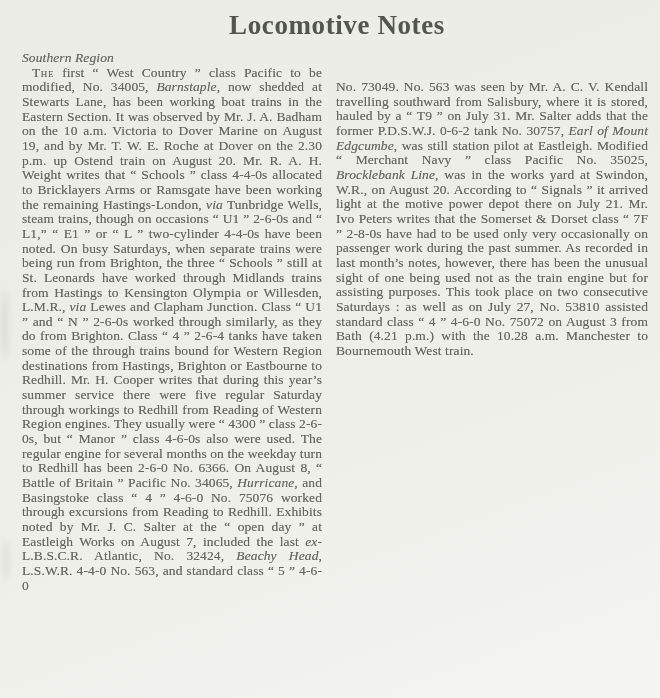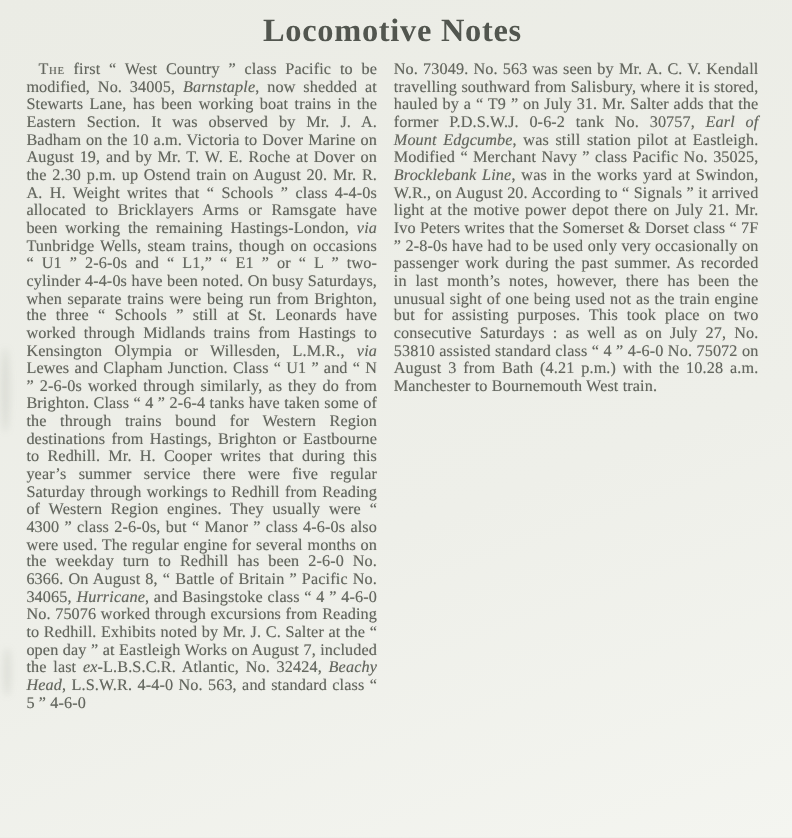--- a/index.html
+++ b/index.html
@@ -3,42 +3,42 @@
 <meta charset="utf-8">
 <style>
   html,body{margin:0;padding:0;}
   body{
     width:660px;height:698px;overflow:hidden;
     background:var(--paper,#edeee8);
   }
   .sheet{
     position:relative;box-sizing:border-box;
     width:660px;height:698px;
-    padding:7px 28px 0 22px;
+    padding:7px 8px 0 22px;
     font-family:"Liberation Serif","DejaVu Serif",serif;
     color:var(--ink,#64675f);
     background:linear-gradient(160deg, #ebece5 0%, #eeefe9 60%, #f4f5f0 100%);
   }
   .title{
     margin:2px 0 9px 0;
     text-align:center;
     font-size:27px;line-height:33px;
     font-weight:700;
     letter-spacing:0.6px;
     color:var(--title-ink,#52564f);
   }
   .cols{display:flex;gap:14px;}
   .col{
     text-align:justify;
     font-size:13.5px;line-height:14.65px;
     letter-spacing:0.1px;
     text-shadow:0 0 0.6px rgba(100,103,95,0.55);
   }
   .col-left{width:300px;}
-  .col-right{width:312px;}
+  .col-right{width:312px;margin-top:29px;}
   .section-heading{font-style:italic;}
   .para{margin:0;text-indent:10px;}
   .para.flush{text-indent:0;}
   .italic{font-style:italic;font-family:Liberation Serif, serif;}
   .smallcaps{font-variant:small-caps;letter-spacing:0.6px;}
   .smudge{
     position:absolute;border-radius:50%;
     background:rgba(116,119,108,0.14);
     filter:blur(3px);
     pointer-events:none;
@@ -50,19 +50,20 @@
 <body style="--paper: #edeee8; --ink: #64675f; --title-ink: #52564f;">
 
 <div class="sheet">
   <div class="smudge smudge-a"></div>
   <div class="smudge smudge-b"></div>
 
   <h1 class="title">Locomotive Notes</h1>
 
   <div class="cols">
     <div class="col col-left">
+      <div class="section-heading">Southern Region</div>
       <p class="para"><span class="smallcaps">The</span><span> first “ West Country ” class Pacific to be modified, No. 34005, </span><span class="italic">Barnstaple</span><span>, now shedded at Stewarts Lane, has been working boat trains in the Eastern Section.  It was observed by Mr. J. A. Badham on the 10 a.m. Victoria to Dover Marine on August 19, and by Mr. T. W. E. Roche at Dover on the 2.30 p.m. up Ostend train on August 20.  Mr. R. A. H. Weight writes that “ Schools ” class 4-4-0s allocated to Bricklayers Arms or Ramsgate have been working the remaining Hastings-London, </span><span class="italic">via</span><span> Tunbridge Wells, steam trains, though on occasions “ U1 ” 2-6-0s and “ L1,” “ E1 ” or “ L ” two-cylinder 4-4-0s have been noted.  On busy Saturdays, when separate trains were being run from Brighton, the three “ Schools ” still at St. Leonards have worked through Midlands trains from Hastings to Kensington Olympia or Willesden, L.M.R., </span><span class="italic">via</span><span> Lewes and Clapham Junction.  Class “ U1 ” and “ N ” 2-6-0s worked through similarly, as they do from Brighton.  Class “ 4 ” 2-6-4 tanks have taken some of the through trains bound for Western Region destinations from Hastings, Brighton or Eastbourne to Redhill.  Mr. H. Cooper writes that during this year’s summer service there were five regular Saturday through workings to Redhill from Reading of Western Region engines.  They usually were “ 4300 ” class 2-6-0s, but “ Manor ” class 4-6-0s also were used.  The regular engine for several months on the weekday turn to Redhill has been 2-6-0 No. 6366.  On August 8, “ Battle of Britain ” Pacific No. 34065, </span><span class="italic">Hurricane</span><span>, and Basingstoke class “ 4 ” 4-6-0 No. 75076 worked through excursions from Reading to Redhill.  Exhibits noted by Mr. J. C. Salter at the “ open day ” at Eastleigh Works on August 7, included the last </span><span class="italic">ex</span><span>-L.B.S.C.R. Atlantic, No. 32424, </span><span class="italic">Beachy Head</span><span>, L.S.W.R. 4-4-0 No. 563, and standard class “ 5 ” 4-6-0</span></p>
     </div>
     <div class="col col-right">
       <p class="para flush"><span>No. 73049.  No. 563 was seen by Mr. A. C. V. Kendall travelling southward from Salisbury, where it is stored, hauled by a “ T9 ” on July 31.  Mr. Salter adds that the former P.D.S.W.J. 0-6-2 tank No. 30757, </span><span class="italic">Earl of Mount Edgcumbe</span><span>, was still station pilot at Eastleigh.  Modified “ Merchant Navy ” class Pacific No. 35025, </span><span class="italic">Brocklebank Line</span><span>, was in the works yard at Swindon, W.R., on August 20.  According to “ Signals ” it arrived light at the motive power depot there on July 21.  Mr. Ivo Peters writes that the Somerset &amp; Dorset class “ 7F ” 2-8-0s have had to be used only very occasionally on passenger work during the past summer. As recorded in last month’s notes, however, there has been the unusual sight of one being used not as the train engine but for assisting purposes.  This took place on two consecutive Saturdays : as well as on July 27, No. 53810 assisted standard class “ 4 ” 4-6-0 No. 75072 on August 3 from Bath (4.21 p.m.) with the 10.28 a.m. Manchester to Bournemouth West train.</span></p>
     </div>
   </div>
 </div>
 
 </body></html>

